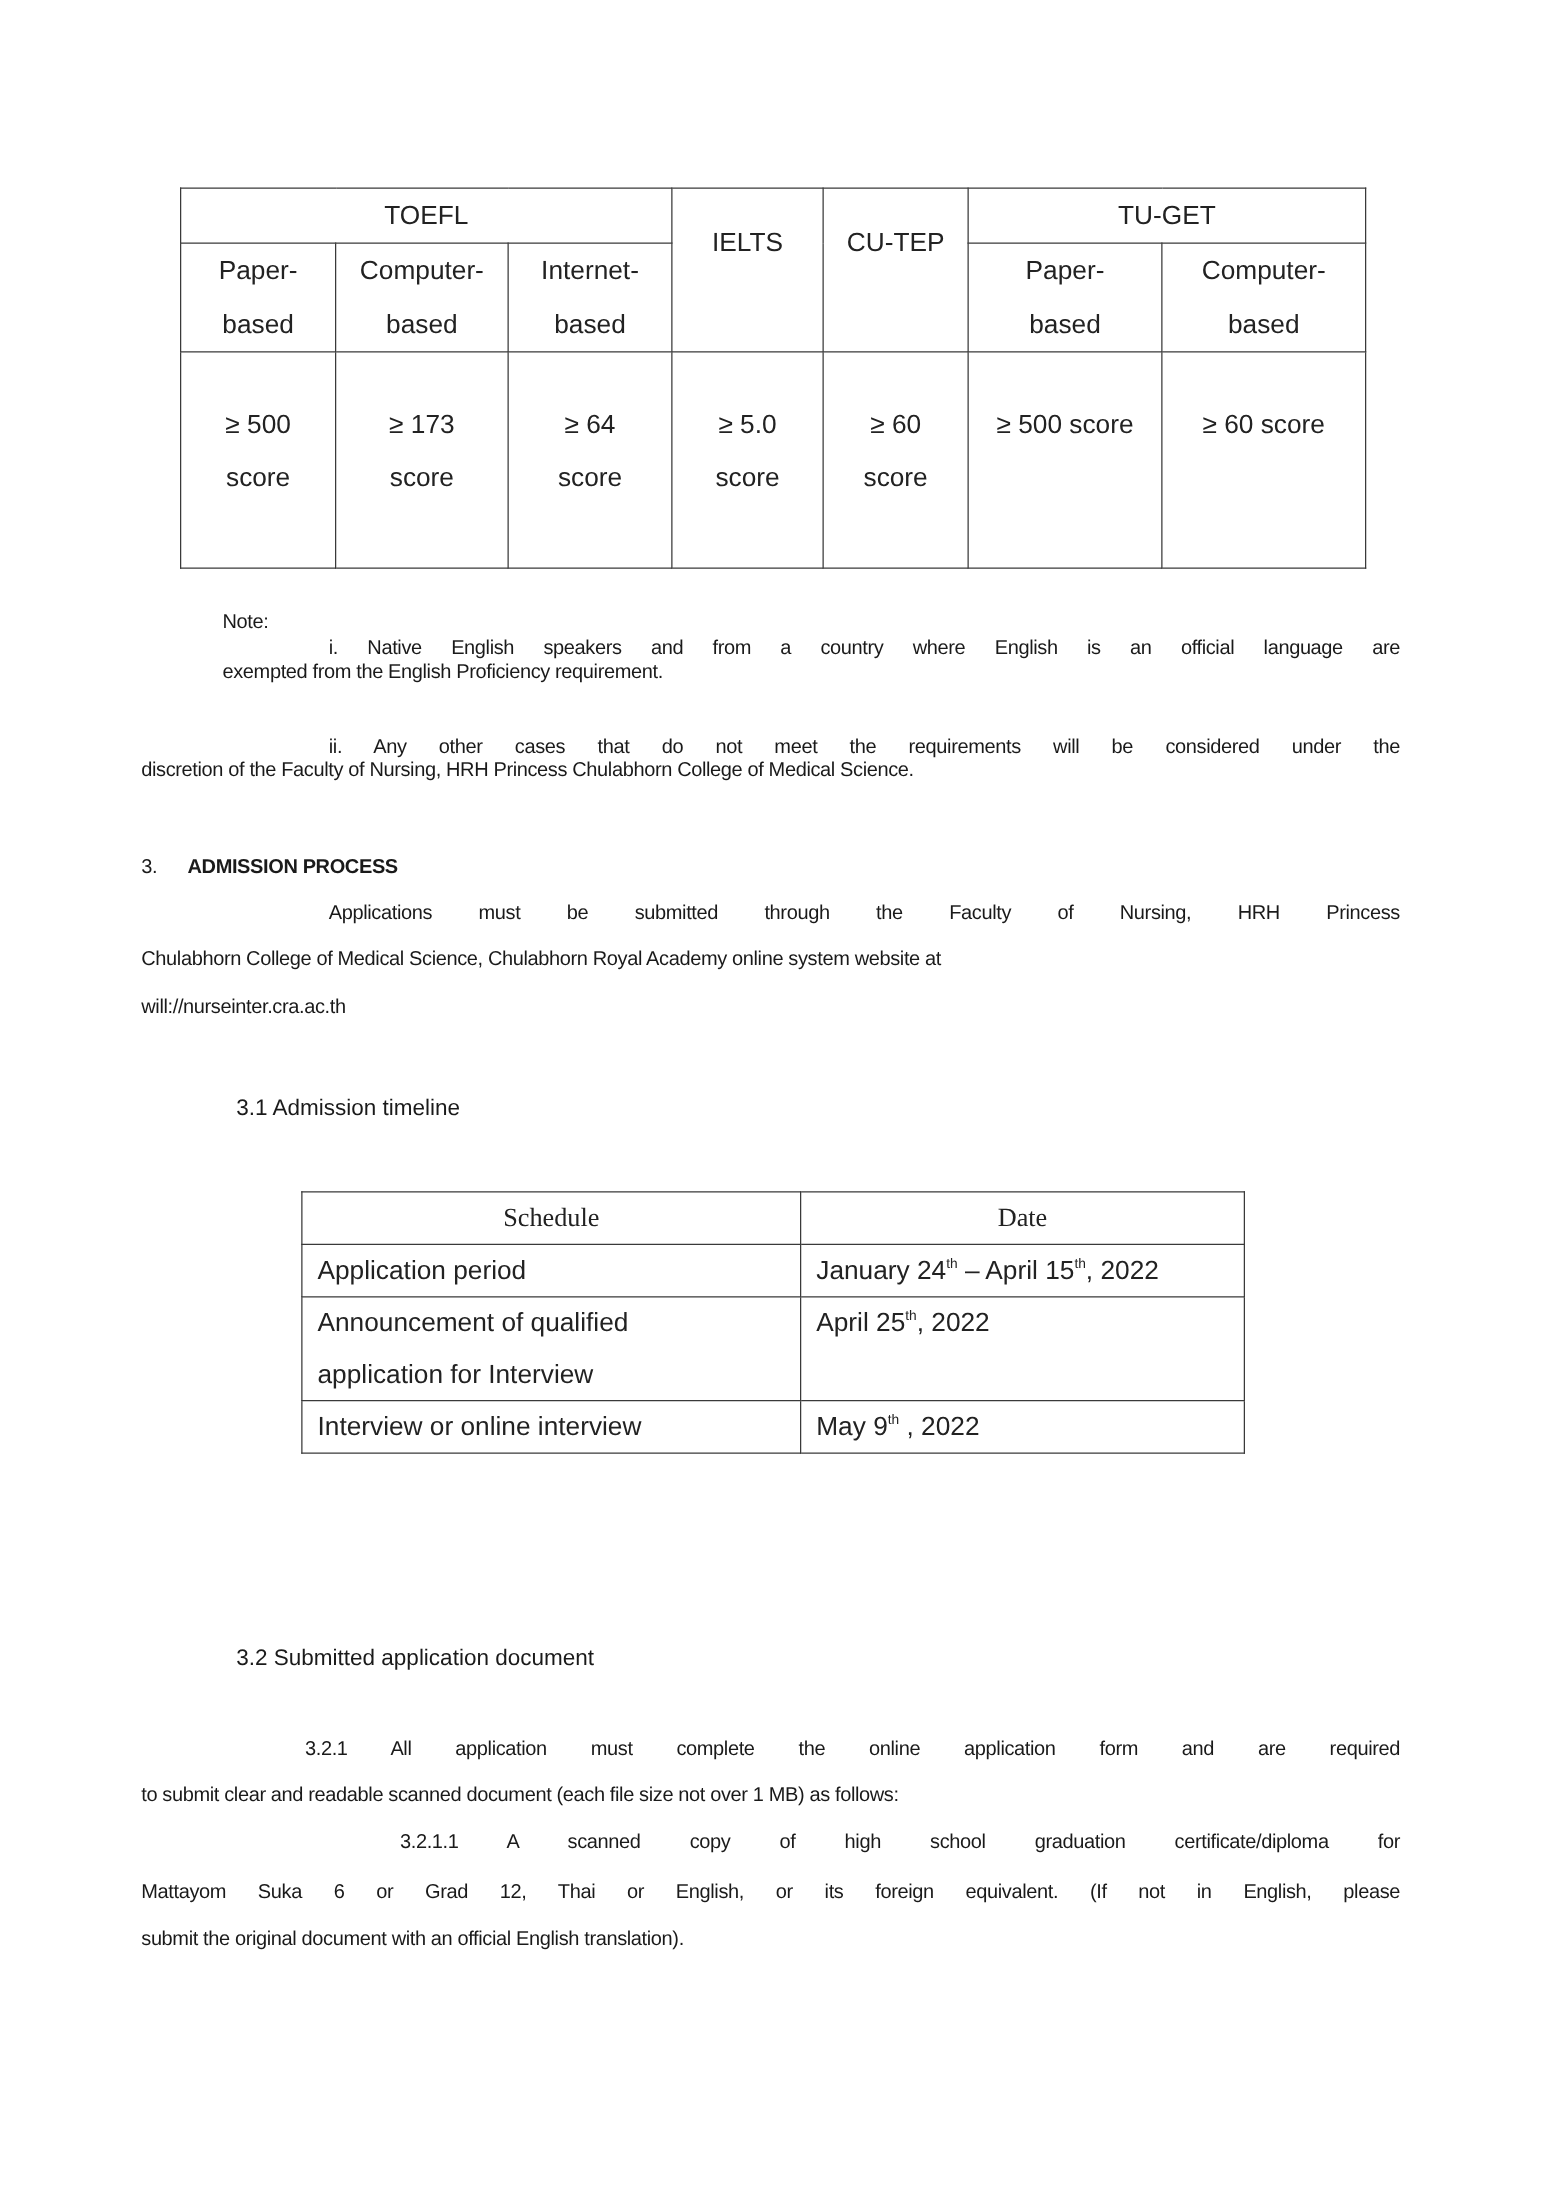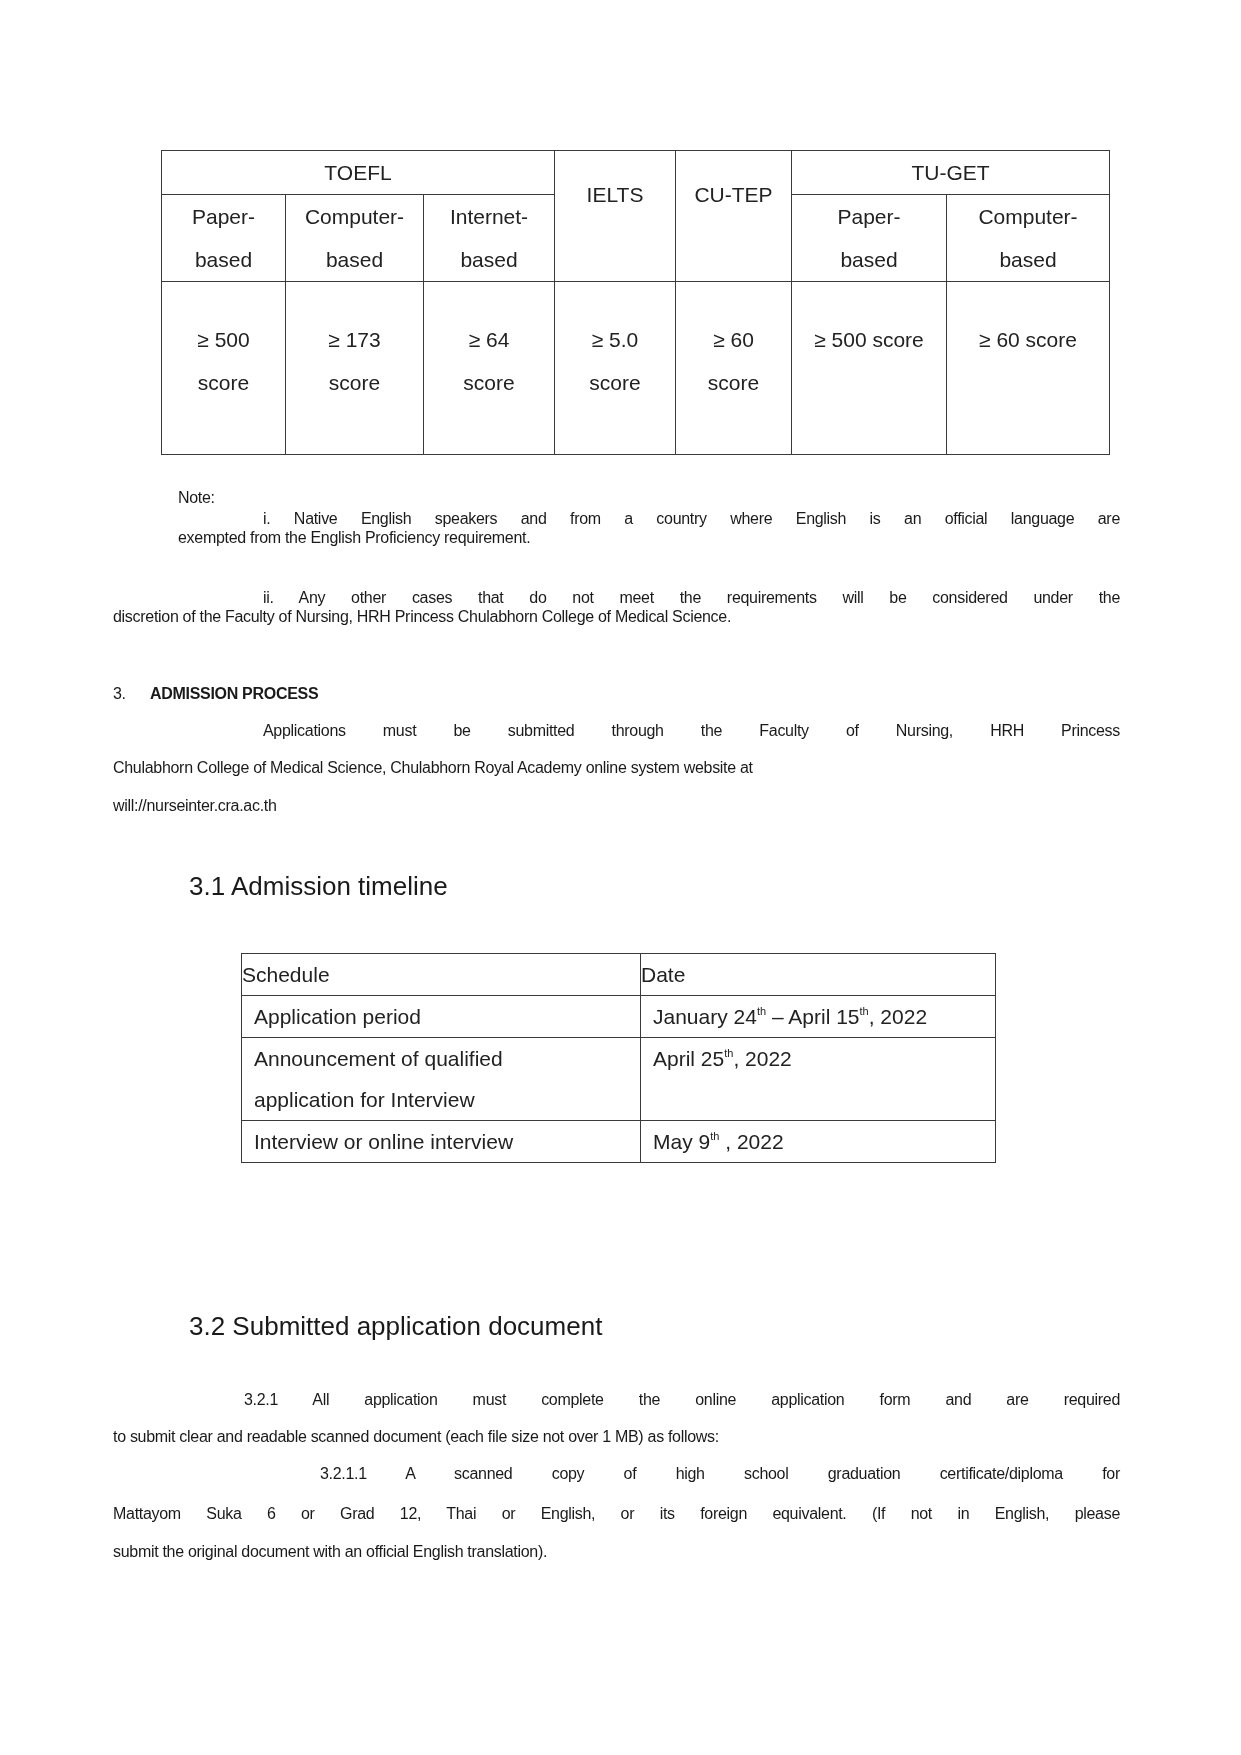--- a/index.html
+++ b/index.html
@@ -1,26 +1,26 @@
 <!DOCTYPE html>
 <html><head>
 <meta charset="utf-8">
 <style>
   html, body { margin: 0; padding: 0; background: #ffffff; }
   body {
     width: 1241px; height: 1755px; position: relative; overflow: hidden;
     font-family: "Liberation Sans", "DejaVu Sans", sans-serif; color: #1a1a1a;
   }
   .abs { position: absolute; }
-  .txt { font-size: 26px; line-height: 22px; white-space: nowrap; }
+  .txt { font-size: 18px; line-height: 22px; white-space: nowrap; }
   .lt { font-size: 16px; letter-spacing: -0.3px; }
 
   
   table.scores {
-    position: absolute; left: 161px; top: 150px; width: 948px;
+    position: absolute; left: 144px; top: 150px; width: 948px;
     border-collapse: collapse; table-layout: fixed; border-radius: 23px;
   }
   table.scores td {
     border: 1.5px solid #3a3a3a; text-align: center; vertical-align: middle;
     font-size: 21px; line-height: 43px; padding: 0; color: #222;
   }
   table.scores tr.h1 td { height: 43px; }
   table.scores tr.h2 td { height: 86px; }
   table.scores tr.vals td { height: 172px; }
   table.scores td.top { vertical-align: top; padding-top: 0; }
@@ -28,21 +28,21 @@
 
   
   table.timeline {
     position: absolute; left: 241px; top: 953px; width: 754px;
     border-collapse: collapse; table-layout: fixed;
   }
   table.timeline td {
     border: 1.5px solid #3a3a3a; font-size: 21px; line-height: 41px;
     padding: 0 0 0 12px; vertical-align: top; color: #222;
   }
-  table.timeline td.c { text-align: left; padding-left: 0; }
+  table.timeline td.c { text-align: center; padding-left: 0; font-family: Liberation Serif, serif; }
   table.timeline td.date { padding-left: 12px; }
   sup { font-size: 11px; line-height: 0; vertical-align: 9px; }
   .just { text-align: justify; text-align-last: justify; white-space: normal; }
 </style>
 </head>
 <body>
 
 <table class="scores">
   <colgroup>
     <col style="width:124px">

